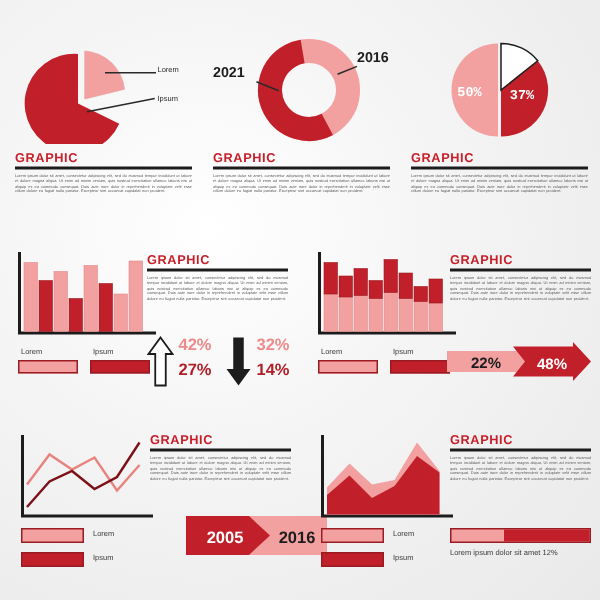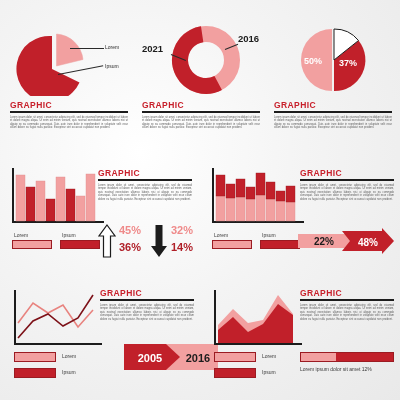--- a/index.html
+++ b/index.html
@@ -49,21 +49,21 @@
   <svg width="124" height="78" viewBox="0 0 124 78">
     <circle cx="66" cy="42" r="26" fill="none" stroke="#f2a0a0" stroke-width="16" transform="rotate(-90 66 42)"></circle>
     <circle cx="66" cy="42" r="26" fill="none" stroke="#c1202a" stroke-width="16" stroke-dasharray="90 164" transform="rotate(62 66 42)"></circle>
   </svg>
   <div class="yearlbl" style="position:absolute;left:2px;top:25px;">2021</div>
   <div class="leader" style="left:31px;top:36px;width:16px;transform:rotate(22deg);transform-origin:left center;"></div>
   <div class="yearlbl" style="position:absolute;left:98px;top:15px;">2016</div>
   <div class="leader" style="left:85px;top:31px;width:14px;transform:rotate(-22deg);transform-origin:left center;"></div>
 </div>
 
-<div class="cell" style="left:272px;top:18px;width:124px;height:78px;">
+<div class="cell" style="left:272px;top:18px;width:124px;height:78px;font-family:Liberation Mono, monospace;">
   <svg width="124" height="78" viewBox="0 0 124 78">
     <path d="M60 42 L60 11 A31 31 0 1 0 60 73 Z" fill="#f2a0a0"></path>
     <path d="M62 42 L62 73 A31 31 0 0 0 86.5 22.5 Z" fill="#c1202a"></path>
     <path d="M62 42 L62 11 A31 31 0 0 1 86.5 22.5 Z" fill="#ffffff" stroke="#1c1c1c" stroke-width="1"></path>
     <text x="41" y="46" class="pie-lbl" text-anchor="middle">50%</text>
     <text x="76" y="48" class="pie-lbl" text-anchor="middle">37%</text>
   </svg>
 </div>
 
 <div class="cell" style="left:10px;top:100px;width:118px;">
@@ -106,22 +106,22 @@
 <div class="cell" style="left:98px;top:168px;width:94px;">
   <div class="graphic-head">GRAPHIC</div>
   <div class="rule"></div>
   <div class="body-text">Lorem ipsum dolor sit amet, consectetur adipiscing elit, sed do eiusmod tempor incididunt ut labore et dolore magna aliqua. Ut enim ad minim veniam, quis nostrud exercitation ullamco laboris nisi ut aliquip ex ea commodo consequat. Duis aute irure dolor in reprehenderit in voluptate velit esse cillum dolore eu fugiat nulla pariatur. Excepteur sint occaecat cupidatat non proident.</div>
 </div>
 
 <div class="cell" style="left:98px;top:224px;width:96px;height:36px;">
   <svg width="18" height="34" viewBox="0 0 18 34" style="position:absolute;left:0;top:0;">
     <path d="M9 1 L17 12 L12.5 12 L12.5 33 L5.5 33 L5.5 12 L1 12 Z" fill="#ffffff" stroke="#1c1c1c" stroke-width="1.2"></path>
   </svg>
-  <div class="pct-lt" style="position:absolute;left:21px;top:0px;">45%</div>
-  <div class="pct-dk" style="position:absolute;left:21px;top:17px;">36%</div>
+  <div class="pct-lt" style="position:absolute;left:21px;top:0px;">42%</div>
+  <div class="pct-dk" style="position:absolute;left:21px;top:17px;">27%</div>
 
   <svg width="18" height="34" viewBox="0 0 18 34" style="position:absolute;left:52px;top:0;">
     <path d="M9 33 L1 22 L5.5 22 L5.5 1 L12.5 1 L12.5 22 L17 22 Z" fill="#1c1c1c"></path>
   </svg>
   <div class="pct-lt" style="position:absolute;left:73px;top:0px;text-align:right;">32%</div>
   <div class="pct-dk" style="position:absolute;left:73px;top:17px;">14%</div>
 </div>
 
 <div class="cell" style="left:212px;top:168px;width:92px;height:56px;">
   <div class="axis-v" style="left:0;top:0;height:54px;"></div>

